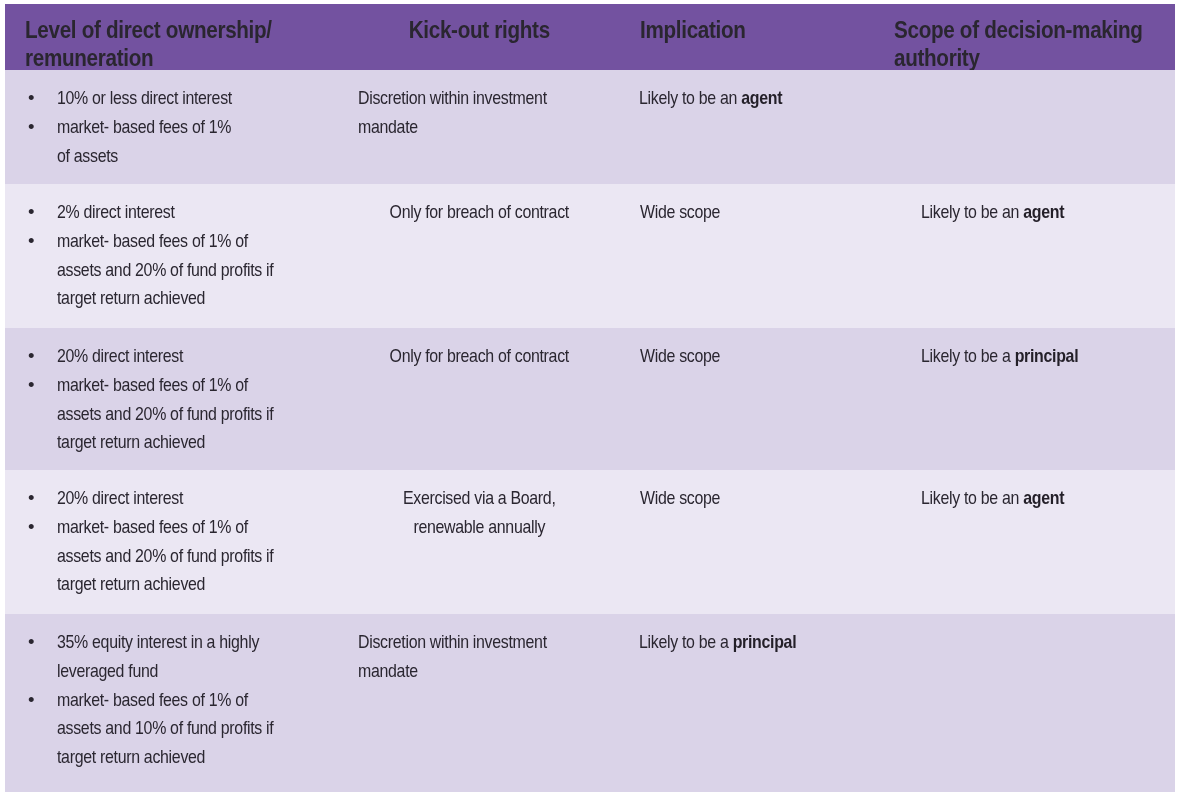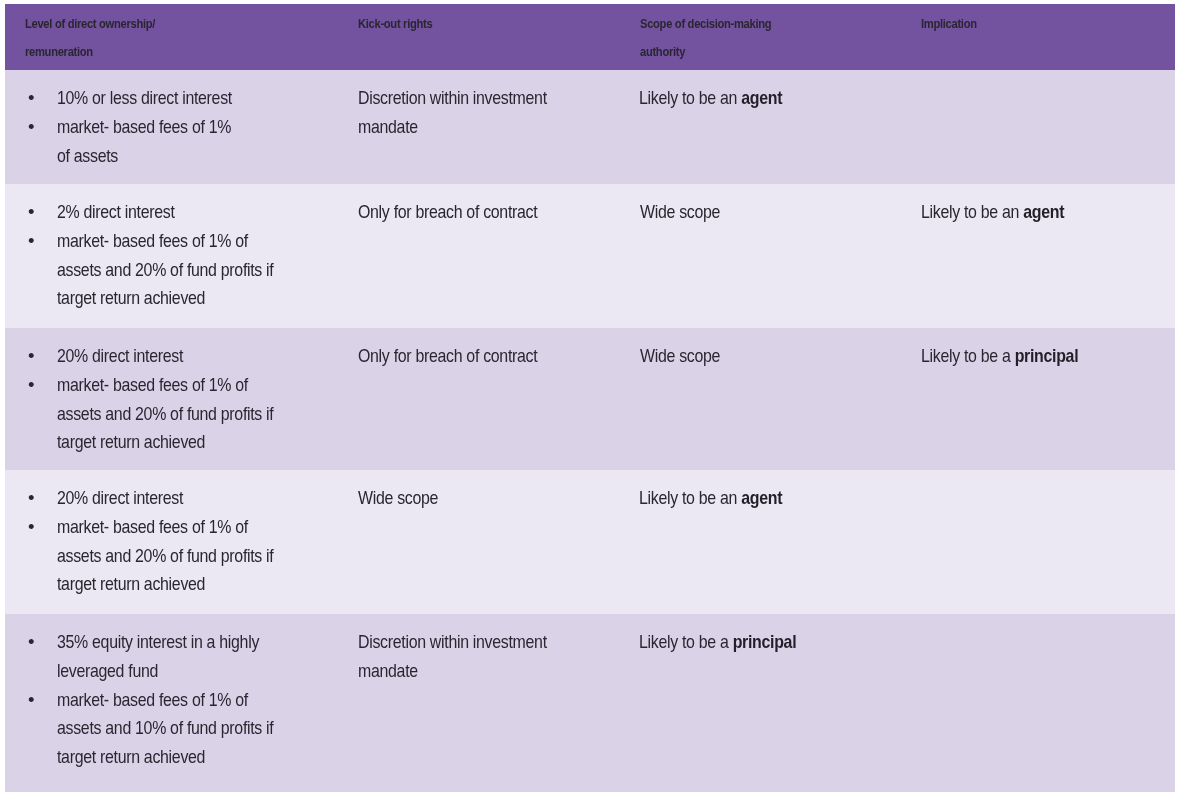--- a/index.html
+++ b/index.html
@@ -1,26 +1,26 @@
 <!DOCTYPE html>
 <html><head>
 <meta charset="utf-8">
 <style>
   html, body { margin:0; padding:0; background:#ffffff; }
   body { width:1182px; height:799px; position:relative; overflow:hidden;
          font-family:"Liberation Sans Narrow","Liberation Sans", sans-serif; }
   .tbl { position:absolute; left:5px; top:4px; width:1170px; }
   .row { display:flex; position:relative; box-sizing:border-box; }
   .hdr { background:#7352a0; height:66px; color:#ffffff; font-weight:bold; }
-  .hdr .cell { font-size:13px; line-height:28px; padding-top:6px; }
+  .hdr .cell { font-size:24px; line-height:28px; padding-top:12px; }
   .r-dark { background:#dad3e8; }
   .r-light { background:#ebe7f3; }
   .cell { box-sizing:border-box; color:#2a2630; font-size:18.5px; line-height:28.8px; padding-top:14px; }
   .c1 { width:353px; padding-left:20px; }
-  .c2 { width:282px; padding-left:0px; }
+  .c2 { width:282px; padding-left:0px;text-align:center; }
   .c3 { width:281px; }
   .c4 { width:254px; }
   .row:not(.hdr) .c1 { padding-left:20px; }
   ul { margin:0; padding:0; list-style:none; }
   li { position:relative; padding-left:32px; width:300px; }
   li .bullet { position:absolute; left:3px; top:0; }
   b { font-weight:bold; color:#231f28; }
   .txt { letter-spacing:-0.35px; display:inline-block; transform:scaleX(0.86); transform-origin:left top; white-space:nowrap; }
   .wrap { display:block; }
 </style>
@@ -30,26 +30,26 @@
 <div class="tbl">
 
   <div class="row hdr">
     <div class="cell c1">
       <span class="txt wrap">Level of direct ownership/</span>
       <span class="txt wrap">remuneration</span>
     </div>
     <div class="cell c2">
       <span class="txt wrap">Kick-out rights</span>
     </div>
+    <div class="cell c4">
+      <span class="txt wrap">Implication</span>
+    </div>
     <div class="cell c3">
       <span class="txt wrap">Scope of decision-making</span>
       <span class="txt wrap">authority</span>
-    </div>
-    <div class="cell c4">
-      <span class="txt wrap">Implication</span>
     </div>
   </div>
 
   <div id="body-rows">
       <div class="row r-dark" style="height: 114px;">
         <div class="cell c1">
           <ul>
             <li>
               <span class="bullet">•</span>
               <span class="txt wrap">10% or less direct interest</span>
@@ -127,20 +127,24 @@
               <span class="txt wrap">20% direct interest</span>
             </li>
             <li>
               <span class="bullet">•</span>
               <span class="txt wrap">market- based fees of 1% of</span>
               <span class="txt wrap">assets and 20% of fund profits if</span>
               <span class="txt wrap">target return achieved</span>
             </li>
           </ul>
         </div>
+        <div class="cell c2">
+          <span class="txt wrap">Exercised via a Board,</span>
+          <span class="txt wrap">renewable annually</span>
+        </div>
         <div class="cell c3">
           <span class="txt wrap">Wide scope</span>
         </div>
         <div class="cell c4">
           <span class="txt wrap"><span style="white-space: pre;">Likely to be an </span><b>agent</b></span>
         </div>
       </div>
       <div class="row r-dark" style="height: 178px;">
         <div class="cell c1">
           <ul>

